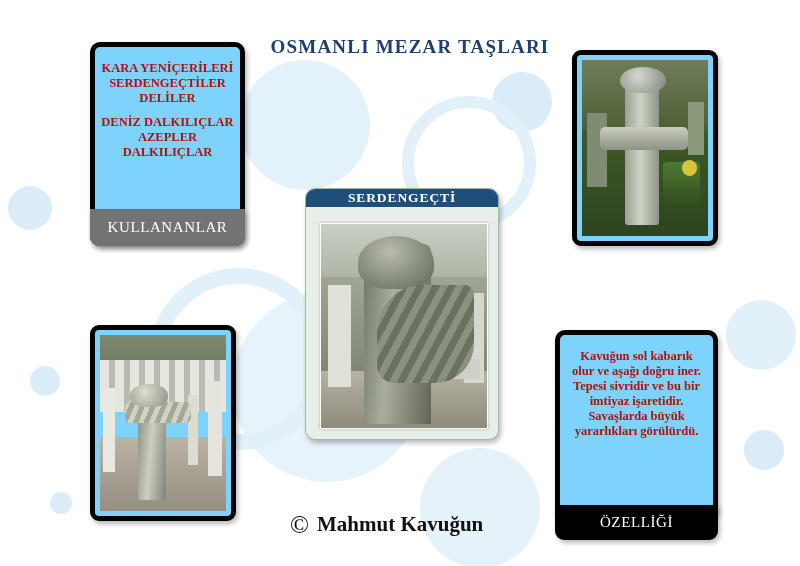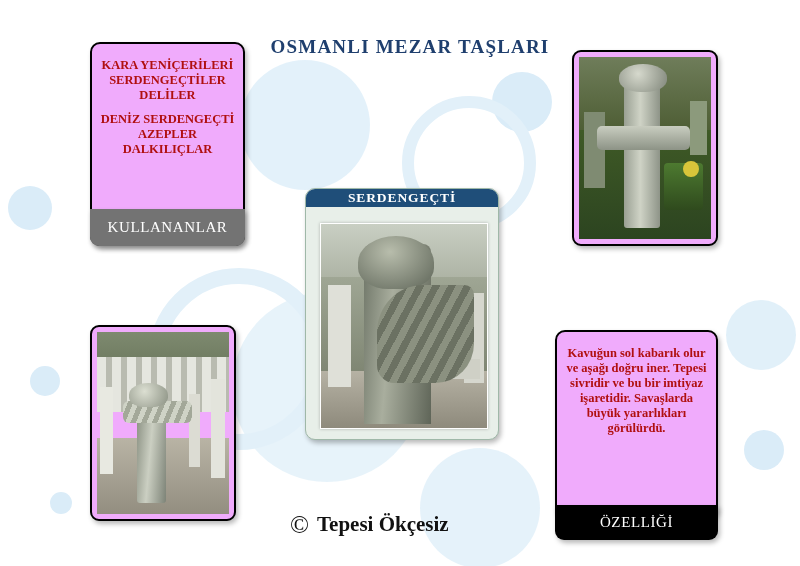--- a/index.html
+++ b/index.html
@@ -41,22 +41,22 @@
     text-align: center;
     font-family: "Liberation Serif", serif;
     font-weight: bold;
     font-size: 19px;
     letter-spacing: 1.2px;
     color: #1f3f6e;
   }
   
   .card {
     position: absolute;
-    background: #f0abfc;
-    border: 2px solid #000000;
+    background: #7dd3fc;
+    border: 5px solid #000000;
     border-radius: 9px;
     box-shadow: 2px 3px 5px rgba(0,0,0,0.28);
     box-sizing: border-box;
   }
   
   #left-card {
     left: 90px;
     top: 42px;
     width: 155px;
     height: 204px;
@@ -257,21 +257,21 @@
   <div class="bgring" style="left:402px;top:96px;width:110px;height:110px;border-width:12px;"></div>
 
   <div id="title">OSMANLI MEZAR TAŞLARI</div>
 
   <div id="left-card" class="card">
     <div class="redtext">
       <div>KARA YENİÇERİLERİ</div>
       <div>SERDENGEÇTİLER</div>
       <div>DELİLER</div>
       <span class="gap"></span>
-      <div>DENİZ SERDENGEÇTİ</div>
+      <div>DENİZ DALKILIÇLAR</div>
       <div>AZEPLER</div>
       <div>DALKILIÇLAR</div>
     </div>
   </div>
   <div id="kullananlar-bar">KULLANANLAR</div>
 
   <div id="rt-card" class="card">
     <div class="photo-inner">
       <div class="scene">
         <div class="rt-sky"></div>
@@ -320,16 +320,16 @@
     </div>
   </div>
 
   <div id="rb-card" class="card">
     <div class="redtext">Kavuğun sol kabarık olur  ve aşağı doğru iner. Tepesi sivridir ve bu bir imtiyaz işaretidir. Savaşlarda büyük yararlıkları görülürdü.</div>
   </div>
   <div id="ozelligi-bar">ÖZELLİĞİ</div>
 
   <div id="credit">
     <span class="csym">©</span>
-    <span class="cname">Tepesi Ökçesiz</span>
+    <span class="cname">Mahmut Kavuğun</span>
   </div>
 
 </div>
 
 </body></html>

